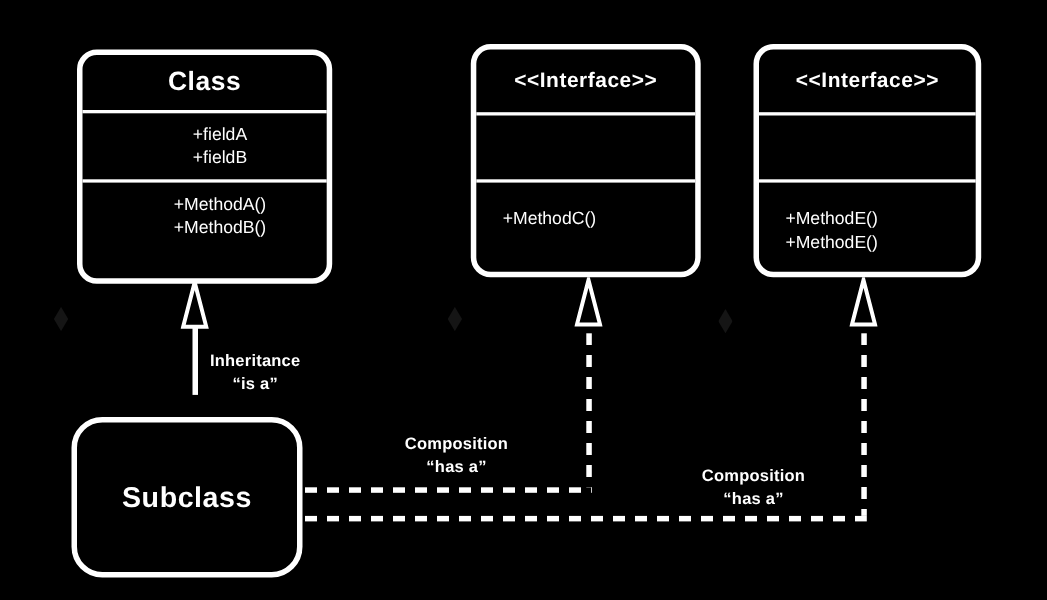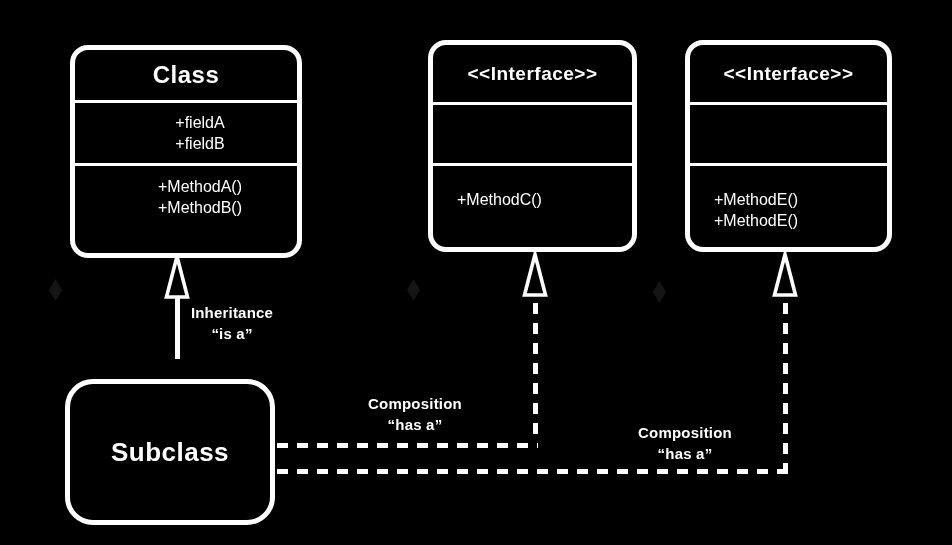--- a/index.html
+++ b/index.html
@@ -99,21 +99,21 @@
   </div>
 
   <div class="uml-box subclass-box">
     <div class="uml-title">Subclass</div>
   </div>
 
   <div class="solid-vline" style="left:174.5px;top:296px;height:63px;"></div>
   <svg class="arrowhead" style="left:164px;top:254px;" viewBox="0 0 26 46">
     <path d="M13 2.5 L23.5 43 L2.5 43 Z" fill="#000000" stroke="#ffffff" stroke-width="3.6" stroke-linejoin="miter"></path>
   </svg>
-  <div class="rel-label" style="left:147px;top:302px;">
+  <div class="rel-label" style="left:147px;top:318px;">
     <div>Inheritance</div>
     <div>“is a”</div>
   </div>
 
   <div class="dash-h" style="left:277px;top:442.5px;width:261px;"></div>
   <div class="dash-v" style="left:532.5px;top:303px;height:140px;"></div>
   <svg class="arrowhead" style="left:522px;top:252px;" viewBox="0 0 26 46">
     <path d="M13 2.5 L23.5 43 L2.5 43 Z" fill="#000000" stroke="#ffffff" stroke-width="3.6" stroke-linejoin="miter"></path>
   </svg>
   <div class="rel-label" style="left:330px;top:393px;">

